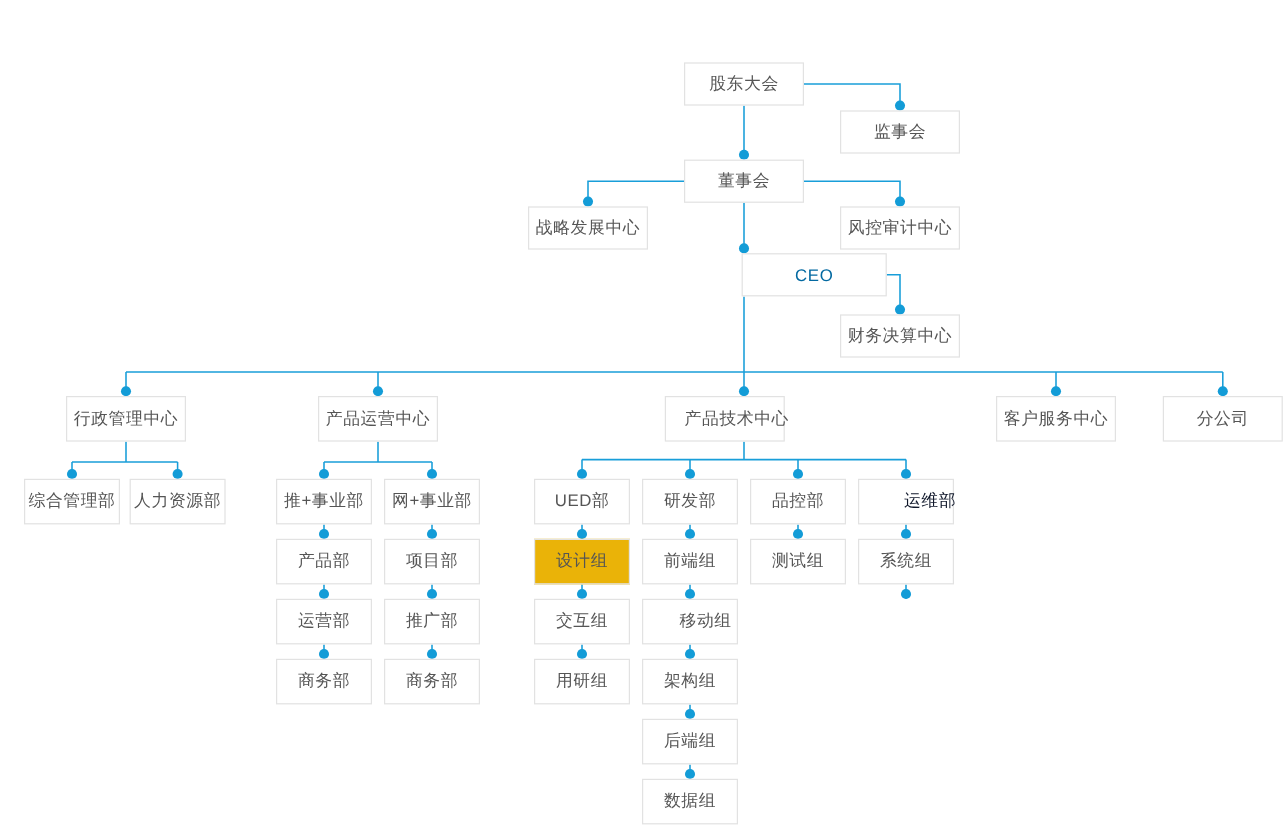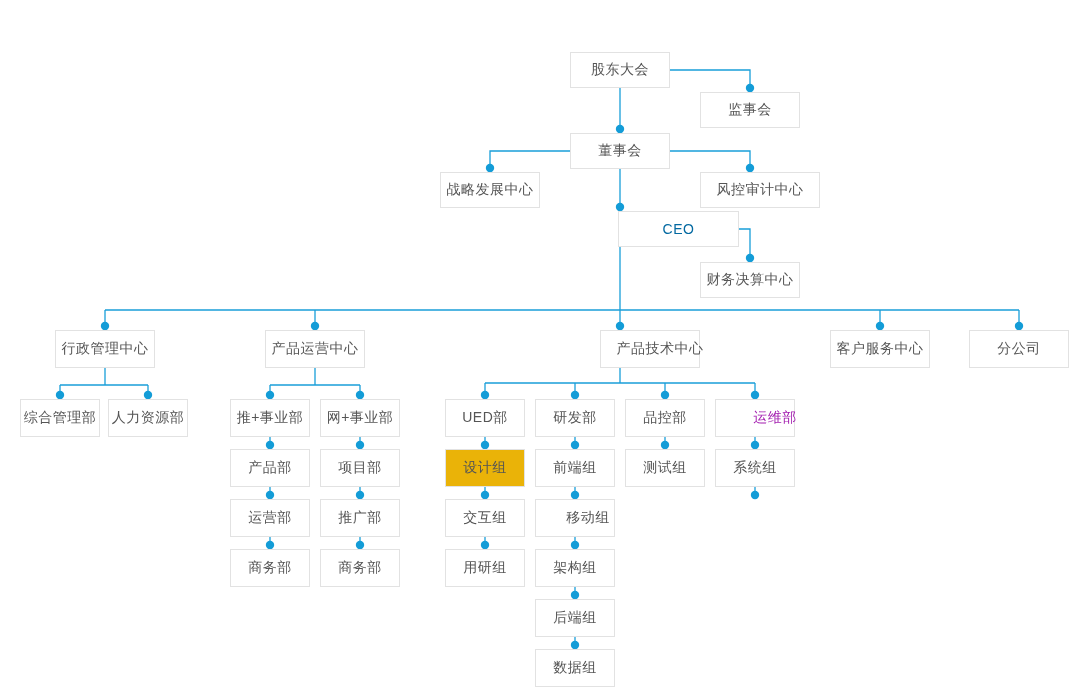--- a/index.html
+++ b/index.html
@@ -116,36 +116,36 @@
       <circle cx="575" cy="595" r="4.2" fill="#139cd7"></circle>
       <circle cx="575" cy="645" r="4.2" fill="#139cd7"></circle>
       <circle cx="665" cy="445" r="4.2" fill="#139cd7"></circle>
       <circle cx="755" cy="445" r="4.2" fill="#139cd7"></circle>
       <circle cx="755" cy="495" r="4.2" fill="#139cd7"></circle>
     </svg>
 <div class="node" style="left: 570px; top: 52px; width: 100px; height: 36px; border-color: rgb(226, 226, 226); background: rgb(255, 255, 255); color: rgb(85, 85, 85);">股东大会</div>
     <div class="node" style="left: 700px; top: 92px; width: 100px; height: 36px; border-color: rgb(226, 226, 226); background: rgb(255, 255, 255); color: rgb(85, 85, 85);">监事会</div>
     <div class="node" style="left: 570px; top: 133px; width: 100px; height: 36px; border-color: rgb(226, 226, 226); background: rgb(255, 255, 255); color: rgb(85, 85, 85);">董事会</div>
     <div class="node" style="left: 440px; top: 172px; width: 100px; height: 36px; border-color: rgb(226, 226, 226); background: rgb(255, 255, 255); color: rgb(85, 85, 85);">战略发展中心</div>
-    <div class="node" style="left: 700px; top: 172px; width: 120px; height: 36px; border-color: rgb(226, 226, 226); background: rgb(255, 255, 255); color: rgb(85, 85, 85);">风控审计中心</div>
+    <div class="node" style="left: 700px; top: 172px; width: 100px; height: 36px; border-color: rgb(226, 226, 226); background: rgb(255, 255, 255); color: rgb(85, 85, 85);">风控审计中心</div>
     <div class="node" style="left: 570px; top: 211px; width: 121px; height: 36px; border-color: rgb(226, 226, 226); background: rgb(255, 255, 255); color: #0369a1; margin-left: 48px;">CEO</div>
     <div class="node" style="left: 700px; top: 262px; width: 100px; height: 36px; border-color: rgb(226, 226, 226); background: rgb(255, 255, 255); color: rgb(85, 85, 85);">财务决算中心</div>
     <div class="node" style="left: 55px; top: 330px; width: 100px; height: 38px; border-color: rgb(226, 226, 226); background: rgb(255, 255, 255); color: rgb(85, 85, 85);">行政管理中心</div>
     <div class="node" style="left: 265px; top: 330px; width: 100px; height: 38px; border-color: rgb(226, 226, 226); background: rgb(255, 255, 255); color: rgb(85, 85, 85);">产品运营中心</div>
-    <div class="node" style="left: 600px; top: 330px; width: 100px; height: 38px; border-color: rgb(226, 226, 226); background: rgb(255, 255, 255); color: rgb(85, 85, 85); padding-left: 20px;">产品技术中心</div>
+    <div class="node" style="left: 554px; top: 330px; width: 100px; height: 38px; border-color: rgb(226, 226, 226); background: rgb(255, 255, 255); color: rgb(85, 85, 85); padding-left: 20px;">产品技术中心</div>
     <div class="node" style="left: 830px; top: 330px; width: 100px; height: 38px; border-color: rgb(226, 226, 226); background: rgb(255, 255, 255); color: rgb(85, 85, 85);">客户服务中心</div>
     <div class="node" style="left: 969px; top: 330px; width: 100px; height: 38px; border-color: rgb(226, 226, 226); background: rgb(255, 255, 255); color: rgb(85, 85, 85);">分公司</div>
     <div class="node" style="left: 20px; top: 399px; width: 80px; height: 38px; border-color: rgb(226, 226, 226); background: rgb(255, 255, 255); color: rgb(85, 85, 85);">综合管理部</div>
     <div class="node" style="left: 108px; top: 399px; width: 80px; height: 38px; border-color: rgb(226, 226, 226); background: rgb(255, 255, 255); color: rgb(85, 85, 85);">人力资源部</div>
     <div class="node" style="left: 230px; top: 399px; width: 80px; height: 38px; border-color: rgb(226, 226, 226); background: rgb(255, 255, 255); color: rgb(85, 85, 85);">推+事业部</div>
     <div class="node" style="left: 320px; top: 399px; width: 80px; height: 38px; border-color: rgb(226, 226, 226); background: rgb(255, 255, 255); color: rgb(85, 85, 85);">网+事业部</div>
     <div class="node" style="left: 445px; top: 399px; width: 80px; height: 38px; border-color: rgb(226, 226, 226); background: rgb(255, 255, 255); color: rgb(85, 85, 85);">UED部</div>
     <div class="node" style="left: 535px; top: 399px; width: 80px; height: 38px; border-color: rgb(226, 226, 226); background: rgb(255, 255, 255); color: rgb(85, 85, 85);">研发部</div>
     <div class="node" style="left: 625px; top: 399px; width: 80px; height: 38px; border-color: rgb(226, 226, 226); background: rgb(255, 255, 255); color: rgb(85, 85, 85);">品控部</div>
-    <div class="node" style="left: 715px; top: 399px; width: 80px; height: 38px; border-color: rgb(226, 226, 226); background: rgb(255, 255, 255); color: #a21caf; padding-left: 40px;">运维部</div>
+    <div class="node" style="left: 715px; top: 399px; width: 80px; height: 38px; border-color: rgb(226, 226, 226); background: rgb(255, 255, 255); color: #0f172a; padding-left: 40px;">运维部</div>
     <div class="node" style="left: 230px; top: 449px; width: 80px; height: 38px; border-color: rgb(226, 226, 226); background: rgb(255, 255, 255); color: rgb(85, 85, 85);">产品部</div>
     <div class="node" style="left: 320px; top: 449px; width: 80px; height: 38px; border-color: rgb(226, 226, 226); background: rgb(255, 255, 255); color: rgb(85, 85, 85);">项目部</div>
     <div class="node" style="left: 445px; top: 449px; width: 80px; height: 38px; border-color: rgb(226, 226, 226); background: #eab308; color: rgb(85, 85, 85);">设计组</div>
     <div class="node" style="left: 535px; top: 449px; width: 80px; height: 38px; border-color: rgb(226, 226, 226); background: rgb(255, 255, 255); color: rgb(85, 85, 85);">前端组</div>
     <div class="node" style="left: 625px; top: 449px; width: 80px; height: 38px; border-color: rgb(226, 226, 226); background: rgb(255, 255, 255); color: rgb(85, 85, 85);">测试组</div>
     <div class="node" style="left: 715px; top: 449px; width: 80px; height: 38px; border-color: rgb(226, 226, 226); background: rgb(255, 255, 255); color: rgb(85, 85, 85);">系统组</div>
     <div class="node" style="left: 230px; top: 499px; width: 80px; height: 38px; border-color: rgb(226, 226, 226); background: rgb(255, 255, 255); color: rgb(85, 85, 85);">运营部</div>
     <div class="node" style="left: 320px; top: 499px; width: 80px; height: 38px; border-color: rgb(226, 226, 226); background: rgb(255, 255, 255); color: rgb(85, 85, 85);">推广部</div>
     <div class="node" style="left: 445px; top: 499px; width: 80px; height: 38px; border-color: rgb(226, 226, 226); background: rgb(255, 255, 255); color: rgb(85, 85, 85);">交互组</div>
     <div class="node" style="left: 535px; top: 499px; width: 80px; height: 38px; border-color: rgb(226, 226, 226); background: rgb(255, 255, 255); color: rgb(85, 85, 85); padding-left: 26px;">移动组</div>

